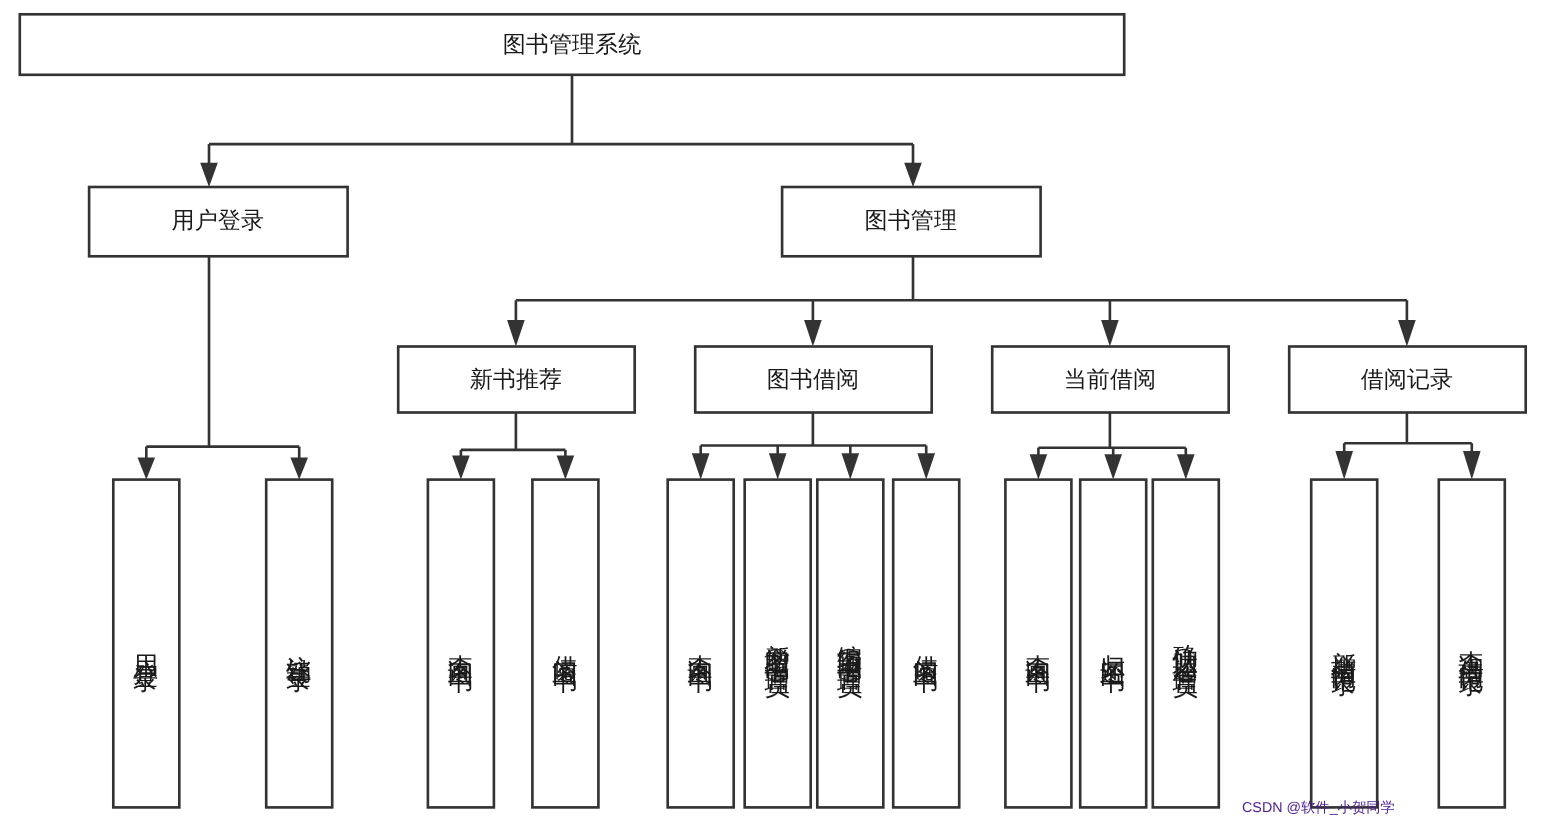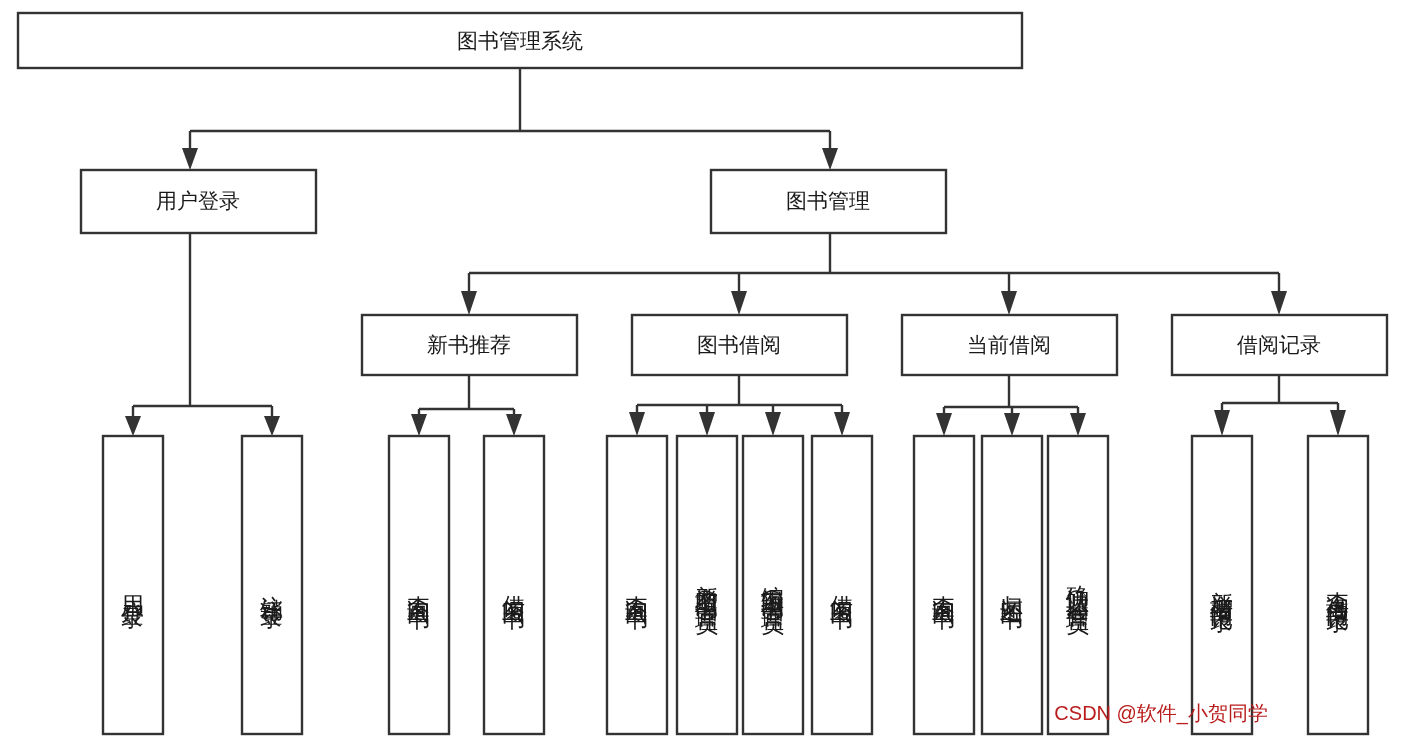--- a/index.html
+++ b/index.html
@@ -55,24 +55,24 @@
     fill: #1a1a1a;
     writing-mode: vertical-rl;
     text-orientation: upright;
     letter-spacing: 4px;
     dominant-baseline: central;
     text-anchor: middle;
   }
   .watermark {
     position: absolute;
     right: 8px;
-    bottom: 20px;
-    font-family: "Liberation Sans", sans-serif;
-    font-size: 20px;
-    color: #b91c1c;
+    bottom: 4px;
+    font-family: "Liberation Sans", sans-serif;
+    font-size: 13px;
+    color: #4c1d95;
     white-space: nowrap;
     user-select: none;
   }
 </style>
 </head>
 <body>
 
 <div id="diagram-root">
 
   <svg class="diagram" viewBox="0 0 1405 747">

